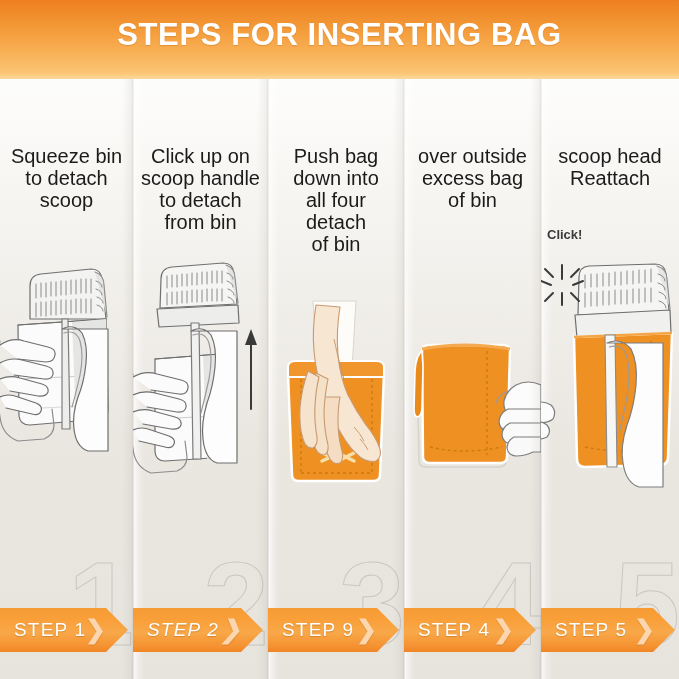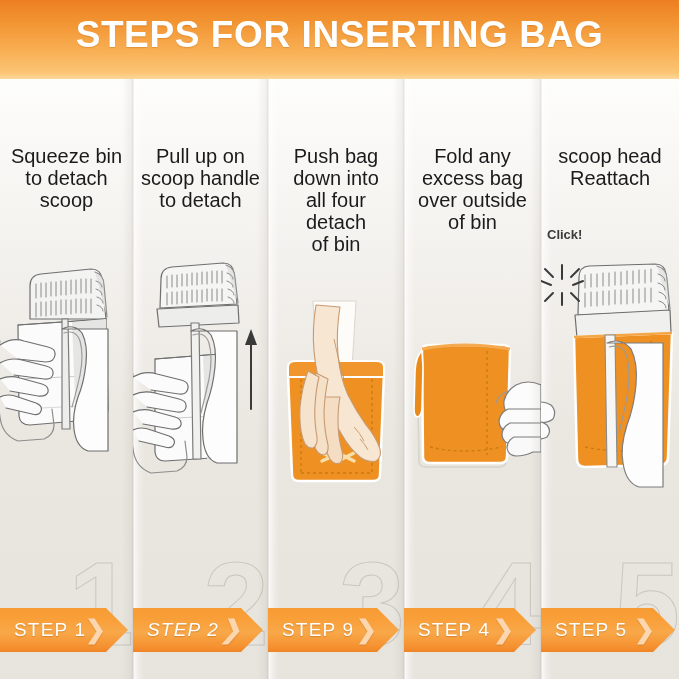--- a/index.html
+++ b/index.html
@@ -22,21 +22,21 @@
     width: 679px; height: 79px;
     background: linear-gradient(to bottom, #ee7f21 0%, #f29432 28%, #f8ad51 62%, #fbc574 92%, #fdd89b 100%);
     overflow: hidden;
   }
   #header-title {
     position: absolute;
     left: 0; top: 0;
     width: 679px;
     text-align: center;
     line-height: 70px;
-    font-size: 37px;
+    font-size: 31px;
     font-weight: bold;
     color: #ffffff;
     letter-spacing: 0.6px;
     text-shadow: 0 1px 1px rgba(170,90,10,0.30);
     white-space: nowrap;
   }
   
   #panels {
     position: absolute;
     left: 0; top: 79px;
@@ -218,23 +218,24 @@
       <div class="watermark">1</div>
       <div class="step-banner" style="width:128px;">
         <span class="step-label">STEP 1</span>
         <span class="step-chevron" style="right:22px;">❯</span>
       </div>
     </div>
     <div class="seam" style="left:122px;"></div>
 
     <div class="panel" style="left:133px;width:135px;">
       <div class="caption">
-        <div>Pull up on</div>
+        <div>Click up on</div>
         <div>scoop handle</div>
         <div>to detach</div>
+        <div>from bin</div>
       </div>
 
       <svg class="illus" viewBox="0 0 135 600">
         <g fill="none" stroke="#7a7a7a" stroke-width="1.2" stroke-linejoin="round" stroke-linecap="round">
 
           <path d="M28 200 Q28 189 39 188 L90 184 Q100 184 101 194 L104 225 L27 229 Z" fill="#f5f5f4" stroke="#6f6f6f"></path>
           <path d="M93 186 Q102 189 102 199 L105 224" stroke="#8d8d8d" fill="#e3e3e2"></path>
 
           <g stroke="#8a8a8a" stroke-width="1">
             <line x1="34" y1="197" x2="34" y2="209"></line>
@@ -352,23 +353,22 @@
       <div class="watermark">3</div>
       <div class="step-banner" style="width:131px;">
         <span class="step-label">STEP 9</span>
         <span class="step-chevron" style="right:22px;">❯</span>
       </div>
     </div>
     <div class="seam" style="left:393px;"></div>
 
     <div class="panel" style="left:404px;width:137px;">
       <div class="caption">
-        <div>Fold any</div>
+        <div>over outside</div>
         <div>excess bag</div>
-        <div>over outside</div>
         <div>of bin</div>
       </div>
 
       <svg class="illus" viewBox="0 0 137 600">
 
         <path d="M13 280 L106 280 L102 382 Q102 388 95 388 L22 388 Q15 388 15 382 Z" fill="none" stroke="#d7d4cc" stroke-width="1.6"></path>
 
         <path d="M18 272 Q18 266 26 266 L98 266 Q106 266 106 272 L103 378 Q103 384 96 384
                  L26 384 Q19 384 19 378 Z" fill="#ee9022" stroke="#ffffff" stroke-width="2.5"></path>
 

